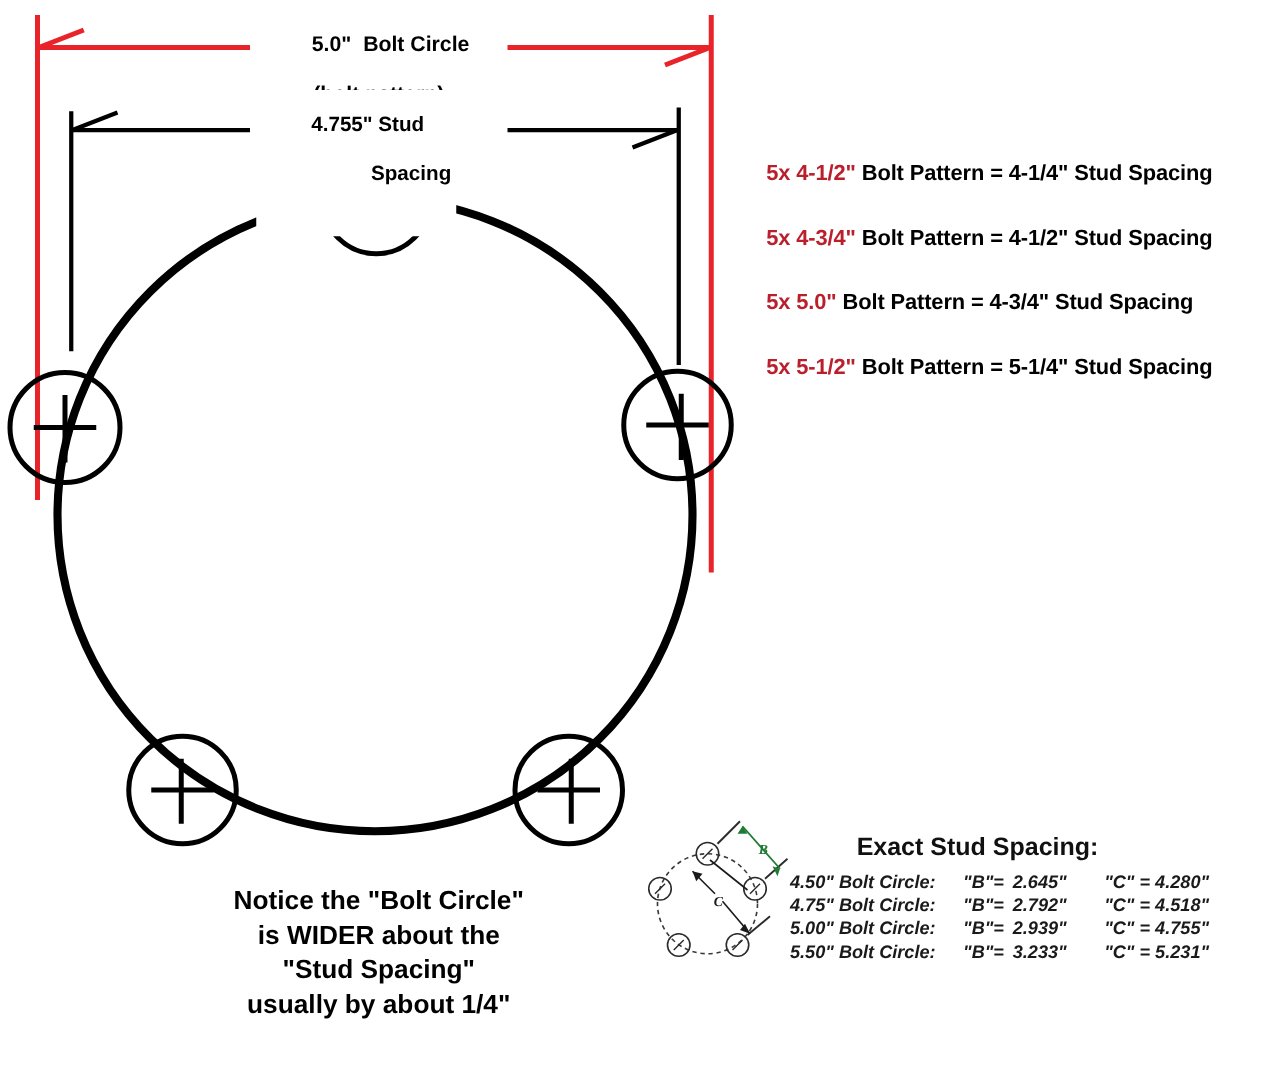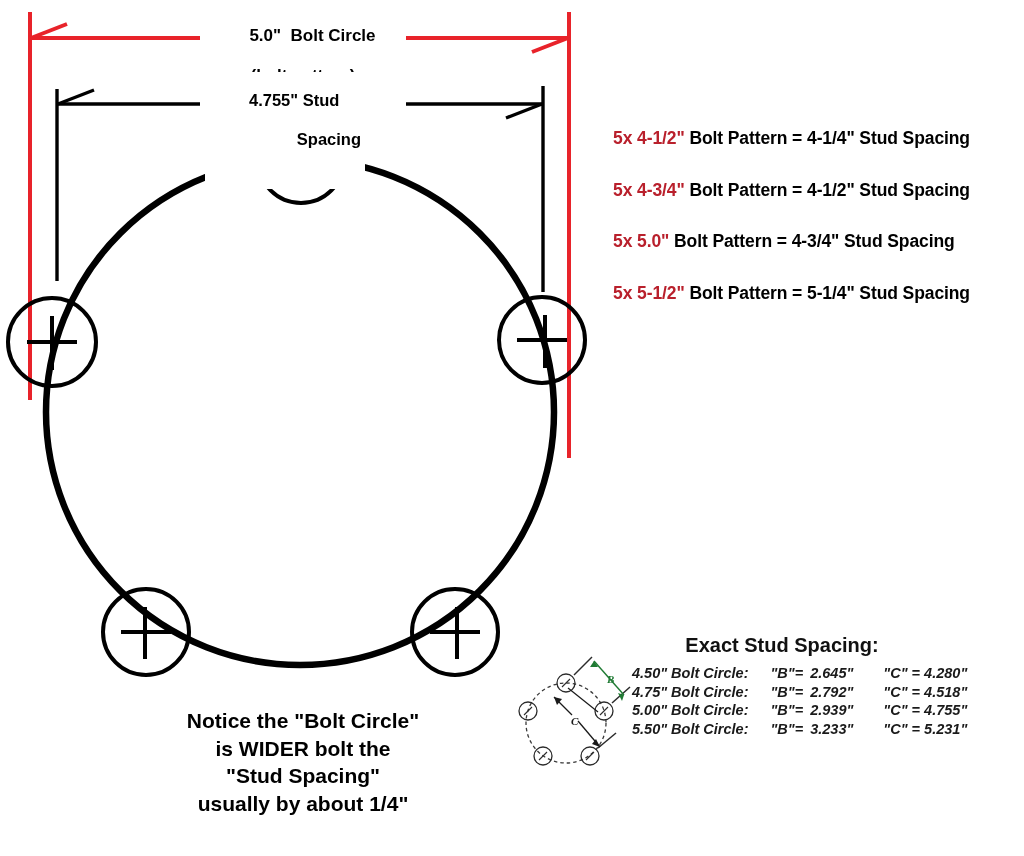--- a/index.html
+++ b/index.html
@@ -99,21 +99,21 @@
     font-size: 21px;
     font-weight: bold;
     line-height: 1.32;
     color: #000000;
   }
 
   
   #exact-table-block {
     position: absolute;
     left: 632px;
-    top: 634px;
+    top: 667px;
     width: 392px;
   }
   #exact-table-title {
     font-size: 20px;
     font-weight: bold;
     text-align: center;
     width: 300px;
     margin: 0 0 8px 0;
     color: #111111;
   }
@@ -214,21 +214,21 @@
     <div class="equation-row">
       <span class="pattern">5x 5.0"</span><span class="rest"> Bolt Pattern = 4-3/4" Stud Spacing</span>
     </div>
     <div class="equation-row">
       <span class="pattern">5x 5-1/2"</span><span class="rest"> Bolt Pattern = 5-1/4" Stud Spacing</span>
     </div>
   </div>
 
   <div id="notice-caption">
     <div>Notice the "Bolt Circle"</div>
-    <div>is WIDER bolt the</div>
+    <div>is WIDER about the</div>
     <div>"Stud Spacing"</div>
     <div>usually by about 1/4"</div>
   </div>
 
   <svg style="position:absolute; left:512px; top:655px; width:124px; height:130px;" viewBox="0 0 124 130" xmlns="http://www.w3.org/2000/svg">
 
     <circle cx="54" cy="68" r="40" fill="none" stroke="#3a3a3a" stroke-width="1.3" stroke-dasharray="3.5 3"></circle>
 
     <g fill="none" stroke="#2b2b2b" stroke-width="1.3">
       <circle cx="54" cy="28" r="9"></circle>

